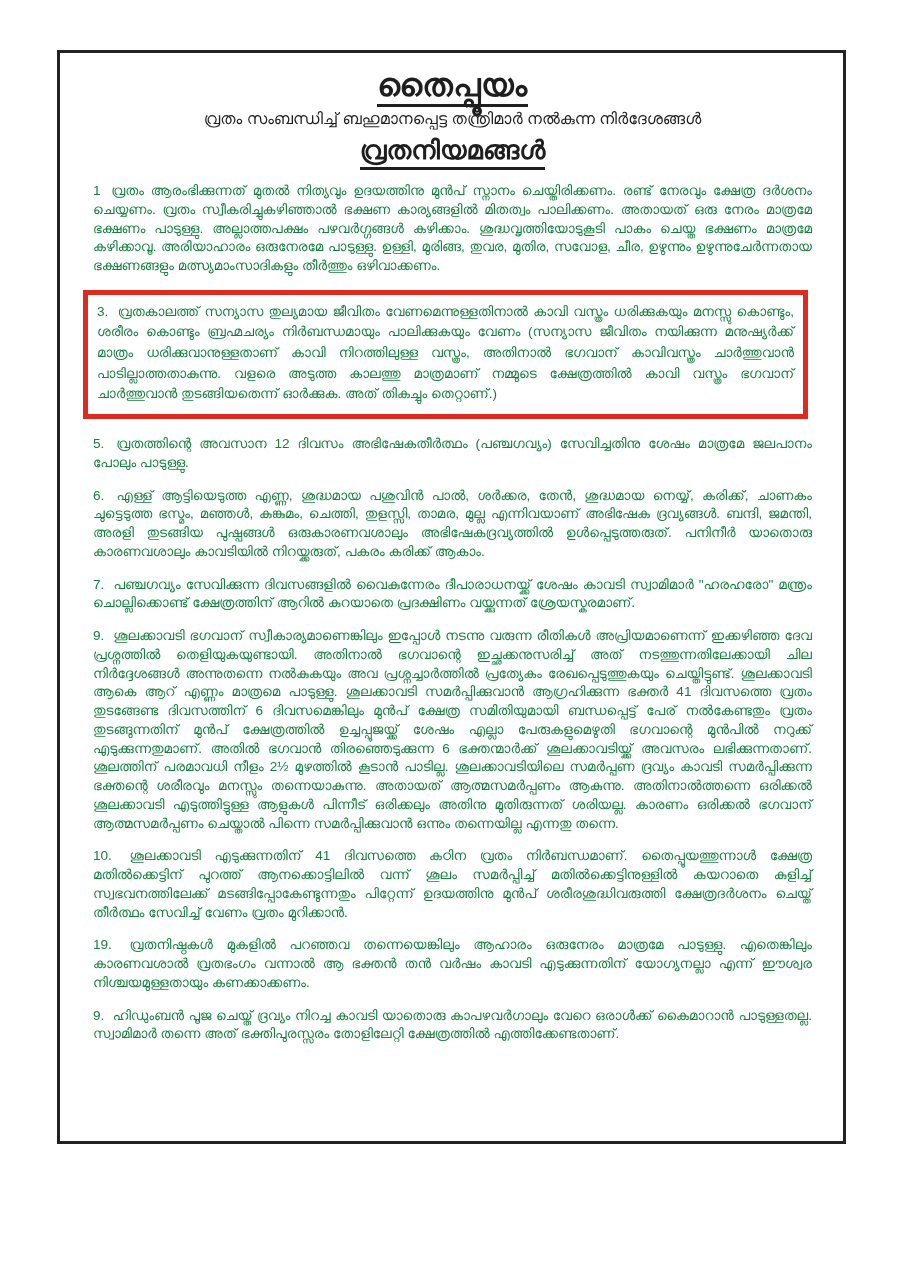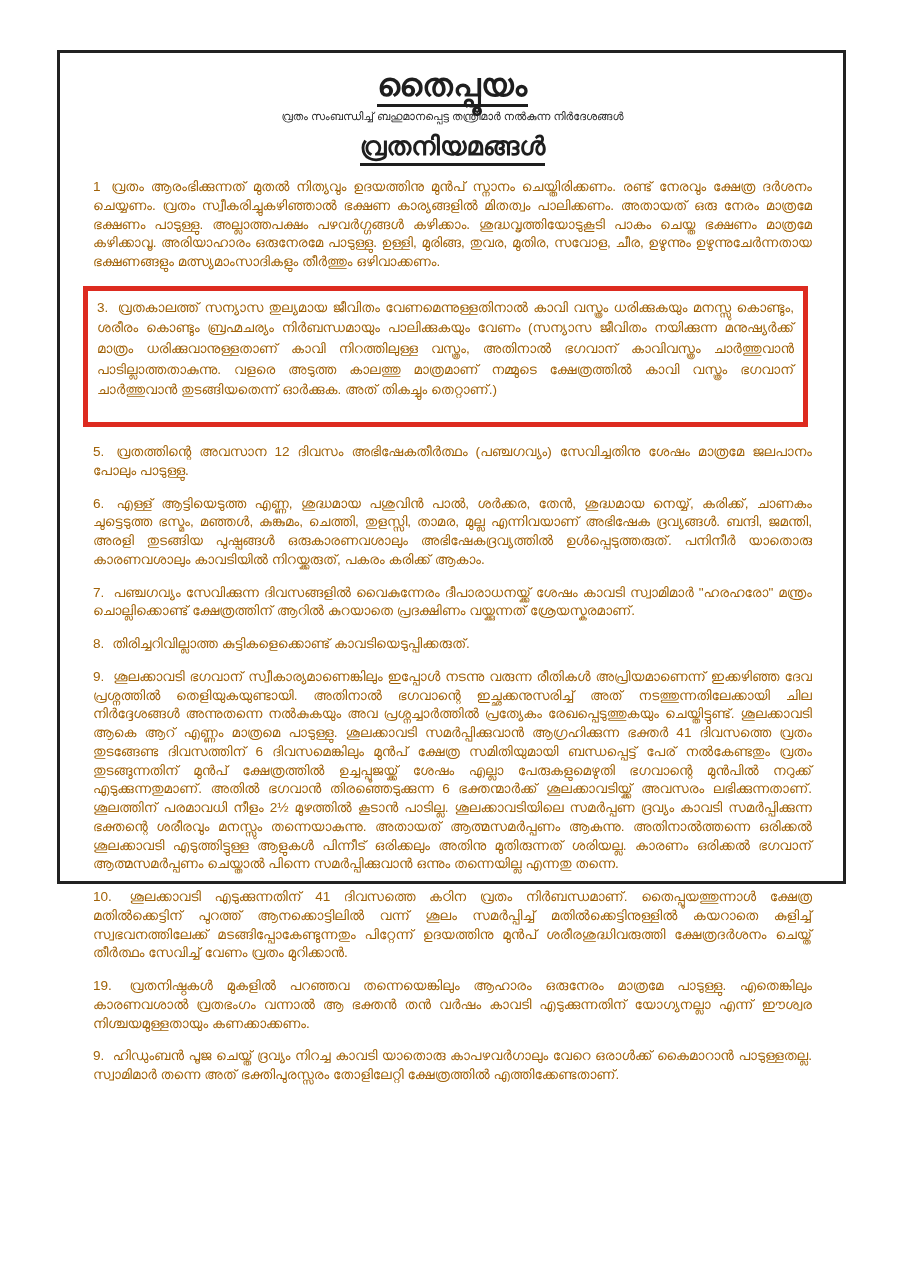--- a/index.html
+++ b/index.html
@@ -1,67 +1,66 @@
 <!DOCTYPE html>
 <html style="--hl: #dd2b20; --frame: #222222;"><head>
 <meta charset="utf-8">
 <style>
   html,body{margin:0;padding:0;}
   body{
     width:905px;height:1280px;position:relative;background:#ffffff;
     font-family:"Liberation Sans","DejaVu Sans",sans-serif;color:#1e1e1e;
   }
   .page-frame{
-    position:absolute;left:57px;top:50px;width:789px;height:834px;
+    position:absolute;left:57px;top:50px;width:789px;height:1094px;
     box-sizing:border-box;border:3px solid var(--frame,#222222);
     padding:12px 31px 10px 33px;background:#ffffff;
   }
   header{text-align:center;}
   .doc-title{
     margin:2px 0 6px 0;font-size:32px;font-weight:bold;letter-spacing:.5px;
   }
   .doc-title .u{border-bottom:3px solid #1e1e1e;padding-bottom:1px;}
   .doc-subtitle{
-    margin:0 0 7px 0;font-size:11px;font-weight:500;
+    margin:0 0 7px 0;font-size:16px;font-weight:500;
   }
   .doc-venue{
     margin:0 0 16px 0;font-size:19px;font-weight:bold;
   }
   .section-heading{
-    margin:8px 0 16px 0;font-size:26px;font-weight:bold;
+    margin:8px 0 16px 0;font-size:26px;font-weight:bold;font-family:Liberation Serif, serif;
   }
   .section-heading .u{border-bottom:3px solid #1e1e1e;padding-bottom:2px;}
   main{display:block;}
   .rule{
     text-align:justify;font-size:13.6px;line-height:1.38;
-    margin:0 0 14px 0;color:#a16207;
+    margin:0 0 14px 0;color:#15803d;
   }
   .rule .rule-num{margin-right:4px;}
   .rule.highlighted{
     border:5px solid var(--hl,#dd2b20);
-    padding:7px 9px 21px 9px;
+    padding:7px 9px 9px 9px;
     margin:2px 4px 16px -10px;
     line-height:1.52;
   }
 </style>
 </head>
 <body>
 
 <div class="page-frame">
   <header>
     <h1 class="doc-title"><span class="u">തൈപ്പൂയം</span></h1>
     <p class="doc-subtitle">വ്രതം സംബന്ധിച്ച് ബഹുമാനപ്പെട്ട തന്ത്രിമാർ നൽകുന്ന നിർദേശങ്ങൾ</p>
     <h2 class="section-heading"><span class="u">വ്രതനിയമങ്ങൾ</span></h2>
   </header>
 
   <main>
       <p class="rule"><span class="rule-num">1</span> <span class="rule-text">വ്രതം ആരംഭിക്കുന്നത് മുതൽ നിത്യവും ഉദയത്തിനു മുൻപ് സ്നാനം ചെയ്തിരിക്കണം. രണ്ട് നേരവും ക്ഷേത്ര ദർശനം ചെയ്യണം. വ്രതം സ്വീകരിച്ചുകഴിഞ്ഞാൽ ഭക്ഷണ കാര്യങ്ങളിൽ മിതത്വം പാലിക്കണം. അതായത് ഒരു നേരം മാത്രമേ ഭക്ഷണം പാടുള്ളു. അല്ലാത്തപക്ഷം പഴവർഗ്ഗങ്ങൾ കഴിക്കാം. ശുദ്ധവൃത്തിയോടുകൂടി പാകം ചെയ്ത ഭക്ഷണം മാത്രമേ കഴിക്കാവൂ. അരിയാഹാരം ഒരുനേരമേ പാടുള്ളു. ഉള്ളി, മുരിങ്ങ, തുവര, മുതിര, സവോള, ചീര, ഉഴുന്നും ഉഴുന്നുചേർന്നതായ ഭക്ഷണങ്ങളും മത്സ്യമാംസാദികളും തീർത്തും ഒഴിവാക്കണം.</span></p>
       <p class="rule highlighted"><span class="rule-num">3.</span> <span class="rule-text">വ്രതകാലത്ത് സന്യാസ തുല്യമായ ജീവിതം വേണമെന്നുള്ളതിനാൽ കാവി വസ്ത്രം ധരിക്കുകയും മനസ്സു കൊണ്ടും, ശരീരം കൊണ്ടും ബ്രഹ്മചര്യം നിർബന്ധമായും പാലിക്കുകയും വേണം (സന്യാസ ജീവിതം നയിക്കുന്ന മനുഷ്യർക്ക് മാത്രം ധരിക്കുവാനുള്ളതാണ് കാവി നിറത്തിലുള്ള വസ്ത്രം, അതിനാൽ ഭഗവാന് കാവിവസ്ത്രം ചാർത്തുവാൻ പാടില്ലാത്തതാകുന്നു. വളരെ അടുത്ത കാലത്തു മാത്രമാണ് നമ്മുടെ ക്ഷേത്രത്തിൽ കാവി വസ്ത്രം ഭഗവാന് ചാർത്തുവാൻ തുടങ്ങിയതെന്ന് ഓർക്കുക. അത് തികച്ചും തെറ്റാണ്.)</span></p>
       <p class="rule"><span class="rule-num">5.</span> <span class="rule-text">വ്രതത്തിന്റെ അവസാന 12 ദിവസം അഭിഷേകതീർത്ഥം (പഞ്ചഗവ്യം) സേവിച്ചതിനു ശേഷം മാത്രമേ ജലപാനം പോലും പാടുള്ളു.</span></p>
       <p class="rule"><span class="rule-num">6.</span> <span class="rule-text">എള്ള് ആട്ടിയെടുത്ത എണ്ണ, ശുദ്ധമായ പശുവിൻ പാൽ, ശർക്കര, തേൻ, ശുദ്ധമായ നെയ്യ്, കരിക്ക്, ചാണകം ചുട്ടെടുത്ത ഭസ്മം, മഞ്ഞൾ, കുങ്കുമം, ചെത്തി, തുളസ്സി, താമര, മുല്ല എന്നിവയാണ് അഭിഷേക ദ്രവ്യങ്ങൾ. ബന്ദി, ജമന്തി, അരളി തുടങ്ങിയ പുഷ്പങ്ങൾ ഒരുകാരണവശാലും അഭിഷേകദ്രവ്യത്തിൽ ഉൾപ്പെടുത്തരുത്. പനിനീർ യാതൊരു കാരണവശാലും കാവടിയിൽ നിറയ്ക്കരുത്, പകരം കരിക്ക് ആകാം.</span></p>
       <p class="rule"><span class="rule-num">7.</span> <span class="rule-text">പഞ്ചഗവ്യം സേവിക്കുന്ന ദിവസങ്ങളിൽ വൈകുന്നേരം ദീപാരാധനയ്ക്ക് ശേഷം കാവടി സ്വാമിമാർ "ഹരഹരോ" മന്ത്രം ചൊല്ലിക്കൊണ്ട് ക്ഷേത്രത്തിന് ആറിൽ കുറയാതെ പ്രദക്ഷിണം വയ്ക്കുന്നത് ശ്രേയസ്കരമാണ്.</span></p>
-      <p class="rule"><span class="rule-num">8.</span> <span class="rule-text">തിരിച്ചറിവില്ലാത്ത കുട്ടികളെക്കൊണ്ട് കാവടിയെടുപ്പിക്കരുത്.</span></p>
       <p class="rule"><span class="rule-num">9.</span> <span class="rule-text">ശൂലക്കാവടി ഭഗവാന് സ്വീകാര്യമാണെങ്കിലും ഇപ്പോൾ നടന്നു വരുന്ന രീതികൾ അപ്രിയമാണെന്ന് ഇക്കഴിഞ്ഞ ദേവ പ്രശ്നത്തിൽ തെളിയുകയുണ്ടായി. അതിനാൽ ഭഗവാന്റെ ഇച്ഛക്കനുസരിച്ച് അത് നടത്തുന്നതിലേക്കായി ചില നിർദ്ദേശങ്ങൾ അന്നുതന്നെ നൽകുകയും അവ പ്രശ്നച്ചാർത്തിൽ പ്രത്യേകം രേഖപ്പെടുത്തുകയും ചെയ്തിട്ടുണ്ട്. ശൂലക്കാവടി ആകെ ആറ് എണ്ണം മാത്രമെ പാടുള്ളു. ശൂലക്കാവടി സമർപ്പിക്കുവാൻ ആഗ്രഹിക്കുന്ന ഭക്തർ 41 ദിവസത്തെ വ്രതം തുടങ്ങേണ്ട ദിവസത്തിന് 6 ദിവസമെങ്കിലും മുൻപ് ക്ഷേത്ര സമിതിയുമായി ബന്ധപ്പെട്ട് പേര് നൽകേണ്ടതും വ്രതം തുടങ്ങുന്നതിന് മുൻപ് ക്ഷേത്രത്തിൽ ഉച്ചപ്പൂജയ്ക്ക് ശേഷം എല്ലാ പേരുകളുമെഴുതി ഭഗവാന്റെ മുൻപിൽ നറുക്ക് എടുക്കുന്നതുമാണ്. അതിൽ ഭഗവാൻ തിരഞ്ഞെടുക്കുന്ന 6 ഭക്തന്മാർക്ക് ശൂലക്കാവടിയ്ക്ക് അവസരം ലഭിക്കുന്നതാണ്. ശൂലത്തിന് പരമാവധി നീളം 2½ മുഴത്തിൽ കൂടാൻ പാടില്ല. ശൂലക്കാവടിയിലെ സമർപ്പണ ദ്രവ്യം കാവടി സമർപ്പിക്കുന്ന ഭക്തന്റെ ശരീരവും മനസ്സും തന്നെയാകുന്നു. അതായത് ആത്മസമർപ്പണം ആകുന്നു. അതിനാൽത്തന്നെ ഒരിക്കൽ ശൂലക്കാവടി എടുത്തിട്ടുള്ള ആളുകൾ പിന്നീട് ഒരിക്കലും അതിനു മുതിരുന്നത് ശരിയല്ല. കാരണം ഒരിക്കൽ ഭഗവാന് ആത്മസമർപ്പണം ചെയ്താൽ പിന്നെ സമർപ്പിക്കുവാൻ ഒന്നും തന്നെയില്ല എന്നതു തന്നെ.</span></p>
       <p class="rule"><span class="rule-num">10.</span> <span class="rule-text">ശൂലക്കാവടി എടുക്കുന്നതിന് 41 ദിവസത്തെ കഠിന വ്രതം നിർബന്ധമാണ്. തൈപ്പൂയത്തുന്നാൾ ക്ഷേത്ര മതിൽക്കെട്ടിന് പുറത്ത് ആനക്കൊട്ടിലിൽ വന്ന് ശൂലം സമർപ്പിച്ച് മതിൽക്കെട്ടിനുള്ളിൽ കയറാതെ കുളിച്ച് സ്വഭവനത്തിലേക്ക് മടങ്ങിപ്പോകേണ്ടുന്നതും പിറ്റേന്ന് ഉദയത്തിനു മുൻപ് ശരീരശുദ്ധിവരുത്തി ക്ഷേത്രദർശനം ചെയ്ത് തീർത്ഥം സേവിച്ച് വേണം വ്രതം മുറിക്കാൻ.</span></p>
       <p class="rule"><span class="rule-num">19.</span> <span class="rule-text">വ്രതനിഷ്ഠകൾ മുകളിൽ പറഞ്ഞവ തന്നെയെങ്കിലും ആഹാരം ഒരുനേരം മാത്രമേ പാടുള്ളു. എതെങ്കിലും കാരണവശാൽ വ്രതഭംഗം വന്നാൽ ആ ഭക്തൻ തൻ വർഷം കാവടി എടുക്കുന്നതിന് യോഗ്യനല്ലാ എന്ന് ഈശ്വര നിശ്ചയമുള്ളതായും കണക്കാക്കണം.</span></p>
       <p class="rule"><span class="rule-num">9.</span> <span class="rule-text">ഹിഡുംബൻ പൂജ ചെയ്ത് ദ്രവ്യം നിറച്ച കാവടി യാതൊരു കാപഴവർഗാലും വേറെ ഒരാൾക്ക് കൈമാറാൻ പാടുള്ളതല്ല. സ്വാമിമാർ തന്നെ അത് ഭക്തിപുരസ്സരം തോളിലേറ്റി ക്ഷേത്രത്തിൽ എത്തിക്കേണ്ടതാണ്.</span></p>
     </main>
 </div>
 
 </body></html>

